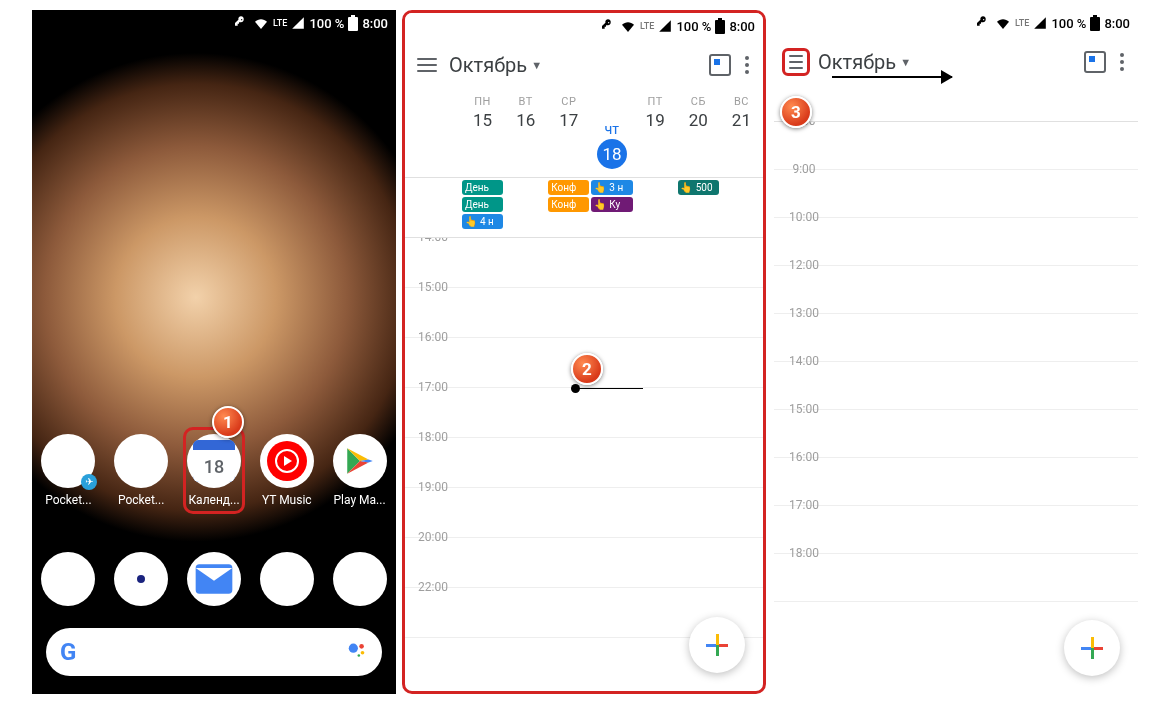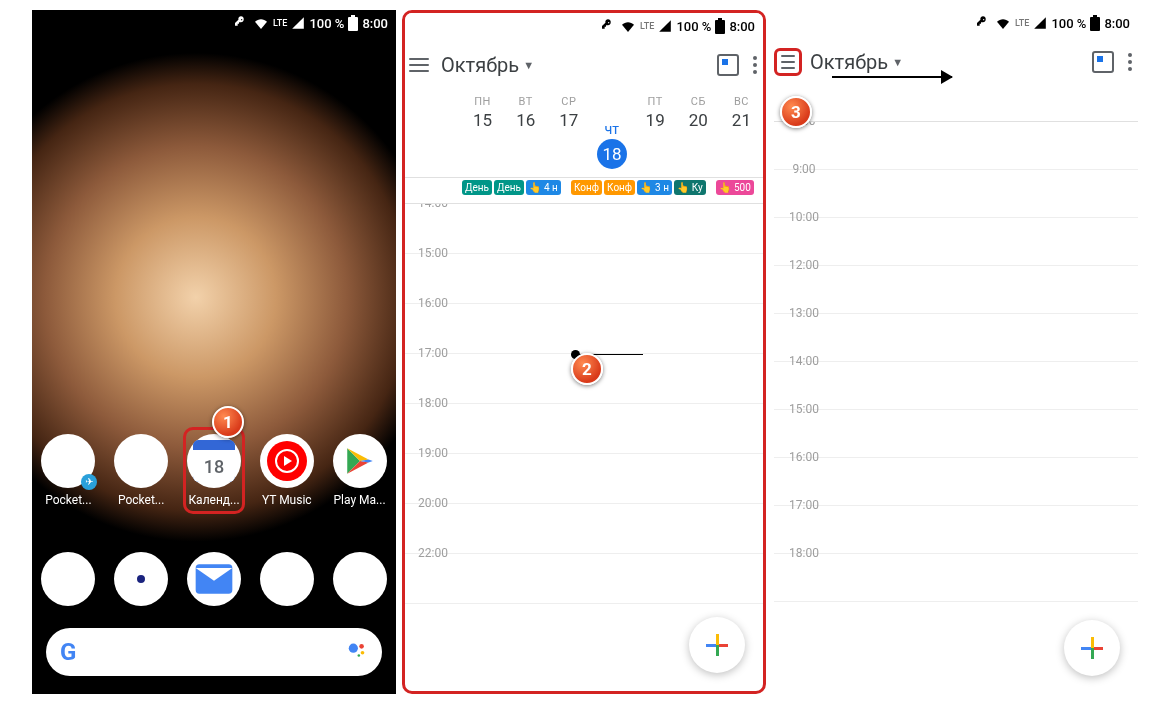--- a/index.html
+++ b/index.html
@@ -28,21 +28,21 @@
   .app.highlight{border:3px solid var(--border-red);border-radius:10px;padding:4px;margin-top:-7px;}
   .searchbar{position:absolute;left:14px;right:14px;bottom:18px;height:48px;background:#fff;border-radius:24px;display:flex;align-items:center;justify-content:space-between;padding:0 14px;}
   .glogo{font-weight:bold;font-size:24px;}
   .glogo span:nth-child(1){color:#4285F4;}
   .glogo span:nth-child(2){color:#EA4335;}
   .glogo span:nth-child(3){color:#FBBC05;}
   .glogo span:nth-child(4){color:#4285F4;}
   .glogo span:nth-child(5){color:#34A853;}
   .glogo span:nth-child(6){color:#EA4335;}
   
-  .cal-header{height:52px;display:flex;align-items:center;padding:0 0;gap:8px;}
+  .cal-header{height:52px;display:flex;align-items:center;padding:0 8px;gap:8px;}
   .hamburger{width:28px;height:28px;display:flex;flex-direction:column;justify-content:center;gap:4px;padding:4px;}
   .hamburger span{height:2px;background:#5f6368;border-radius:1px;}
   .hamburger.hl{border:3px solid var(--border-red);border-radius:6px;}
   .month-btn{font-size:20px;color:#3c4043;display:flex;align-items:center;gap:4px;}
   .month-btn .drop{font-size:11px;color:#5f6368;}
   .spacer{flex:1;}
   .today-icon{width:22px;height:22px;border:2px solid #5f6368;border-radius:3px;position:relative;}
   .today-icon::before{content:"";position:absolute;top:3px;left:3px;width:6px;height:6px;background:var(--accent-blue);}
   .kebab{display:flex;flex-direction:column;gap:3px;padding:0 6px;}
   .kebab span{width:4px;height:4px;border-radius:50%;background:#5f6368;}
@@ -50,21 +50,21 @@
   .week{display:flex;border-bottom:1px solid var(--light-grey);}
   .week .time-gutter{width:56px;}
   .week .day{flex:1;text-align:center;padding:4px 0 8px;}
   .week .dow{font-size:11px;color:var(--grey);letter-spacing:.5px;}
   .week .dow.cur{color:var(--accent-blue);font-weight:500;margin-top:29px;}
   .week .dnum{font-size:17px;color:#3c4043;margin-top:2px;}
   .week .dnum.cur{background:var(--accent-blue);color:#fff;border-radius:50%;width:30px;height:30px;line-height:30px;margin:2px auto 0;}
   
   .events-row{display:flex;padding:2px 0 8px;border-bottom:1px solid var(--light-grey);}
   .events-row .time-gutter{width:56px;}
-  .events-row .col{flex:1;padding:0 1px;display:flex;flex-direction:row;gap:2px;}
+  .events-row .col{flex:1;padding:0 1px;display:flex;flex-direction:column;gap:2px;}
   .chip{font-size:10px;color:#fff;border-radius:3px;padding:2px 3px;white-space:nowrap;overflow:hidden;}
   
   .grid{position:relative;height:540px;overflow:hidden;}
   .grid-row{height:50px;border-bottom:1px solid #eeeeee;display:flex;}
   .grid-row .time-gutter{width:56px;text-align:center;font-size:12px;color:var(--grey);transform:translateY(-8px);}
   .now-line{position:absolute;left:56px;right:4px;height:1px;background:#000;}
   .now-line::before{content:"";position:absolute;left:-4px;top:-4px;width:9px;height:9px;background:#000;border-radius:50%;}
   
   .grid.day .grid-row .time-gutter{width:60px;}
   .grid.day .grid-row{height:48px;}
@@ -315,25 +315,25 @@
           <div class="chip" style="background: rgb(0, 150, 136);">День</div>
           <div class="chip" style="background: rgb(30, 136, 229);">👆 4 н</div>
         </div>
       <div class="col"></div>
       <div class="col">
           <div class="chip" style="background: rgb(255, 152, 0);">Конф</div>
           <div class="chip" style="background: rgb(255, 152, 0);">Конф</div>
         </div>
       <div class="col">
           <div class="chip" style="background: rgb(30, 136, 229);">👆 3 н</div>
-          <div class="chip" style="background: #0f766e;">👆 Ку</div>
+          <div class="chip" style="background: #701a75;">👆 Ку</div>
         </div>
       <div class="col"></div>
       <div class="col">
-          <div class="chip" style="background: #ec4899;">👆 500</div>
+          <div class="chip" style="background: #0f766e;">👆 500</div>
         </div>
       <div class="col"></div>
     </div>
 
     <div class="grid" id="grid-week">
         <div class="grid-row">
           <div class="time-gutter">14:00</div>
         </div>
         <div class="grid-row">
           <div class="time-gutter">15:00</div>

